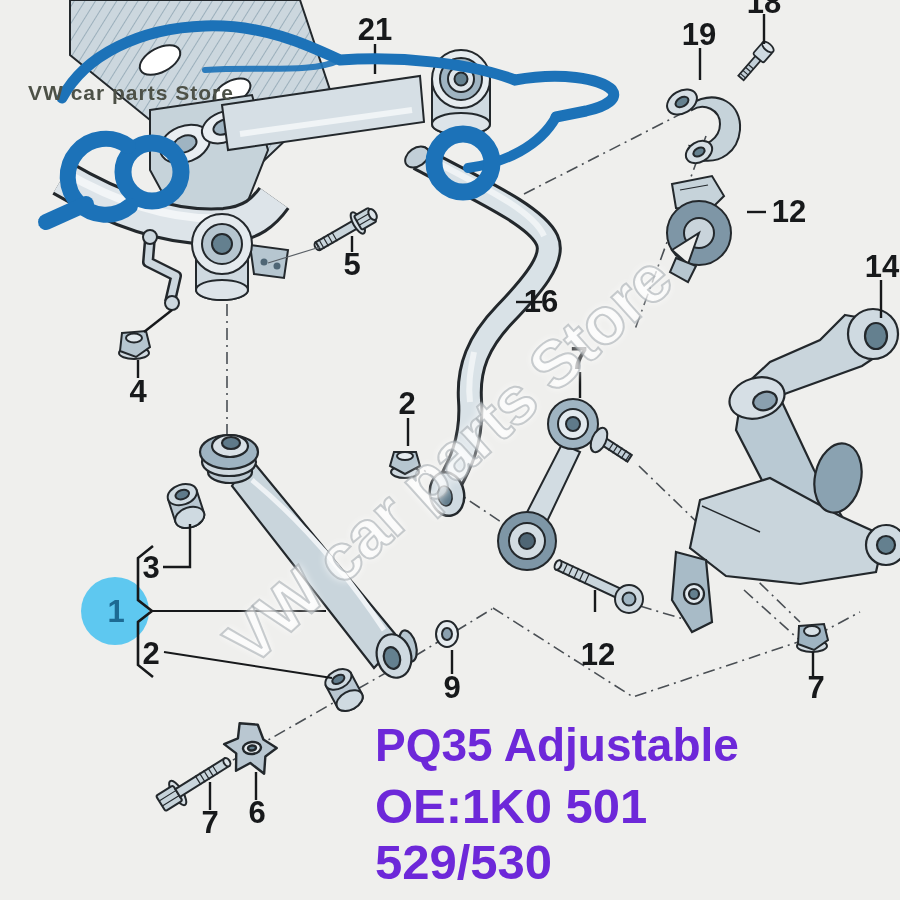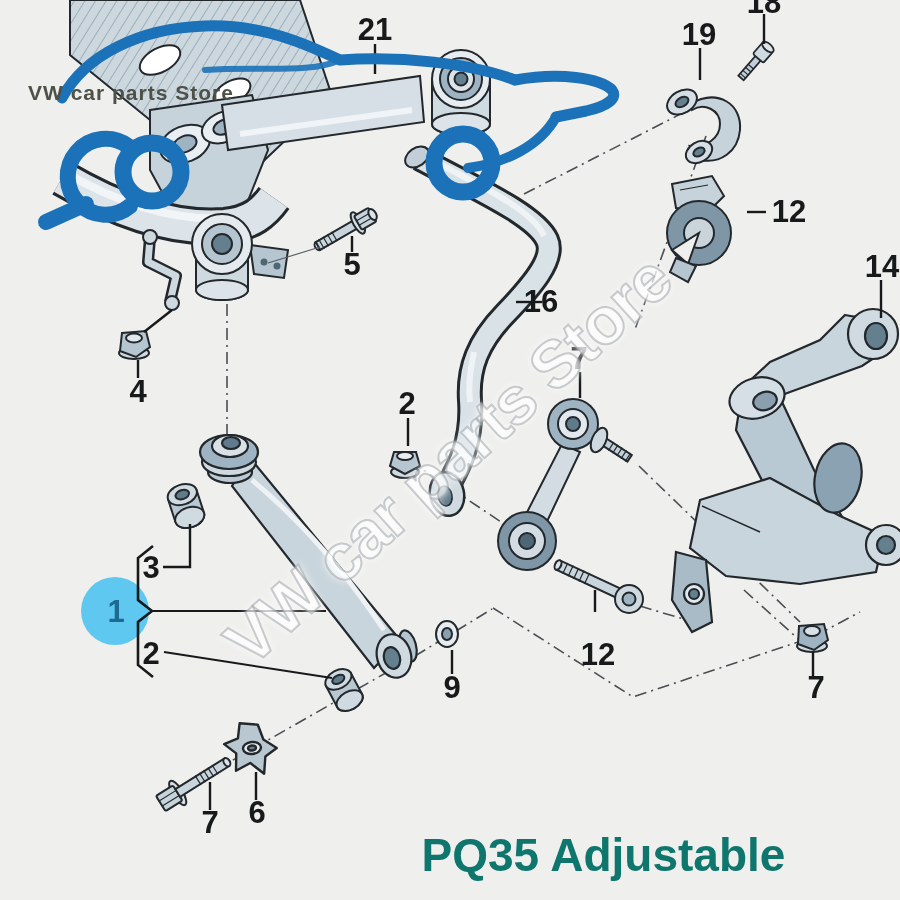--- a/index.html
+++ b/index.html
@@ -26,22 +26,22 @@
     position:absolute;left:448px;top:460px;
     transform:translate(-50%,-50%) rotate(-42deg);
     font:700 66px "Liberation Sans", sans-serif;
     letter-spacing:-1px;white-space:nowrap;
     color:rgba(255,255,255,0.38);
     -webkit-text-stroke:2px rgba(158,166,172,0.55);
     text-shadow:0 0 8px rgba(255,255,255,0.9);
     pointer-events:none;
   }
   .caption{
-    position:absolute;left:375px;right:4px;bottom:18px;
-    text-align:center;color:#0f766e;
+    position:absolute;left:375px;right:4px;bottom:10px;
+    color:#6d28d9;
   }
   .caption .l1{font:800 46px "Liberation Sans", sans-serif;letter-spacing:0px;}
   .caption .l2{font:800 49px "Liberation Sans", sans-serif;margin-top:6px;letter-spacing:0px;}
 </style>
 </head>
 <body>
 
 <div id="stage">
 
 <svg width="900" height="900" viewBox="0 0 900 900">
@@ -298,15 +298,16 @@
 <div class="callout" style="left:816px;top:687px">7</div>
 <div class="callout" style="left:257px;top:812px">6</div>
 <div class="callout" style="left:210px;top:822px">7</div>
 
 <div class="logo-text">VW car parts Store</div>
 
 <div class="watermark">VW car parts Store</div>
 
 <div class="caption">
   <div class="l1">PQ35 Adjustable</div>
+  <div class="l2">OE:1K0 501 529/530</div>
 </div>
 
 </div>
 
 </body></html>

